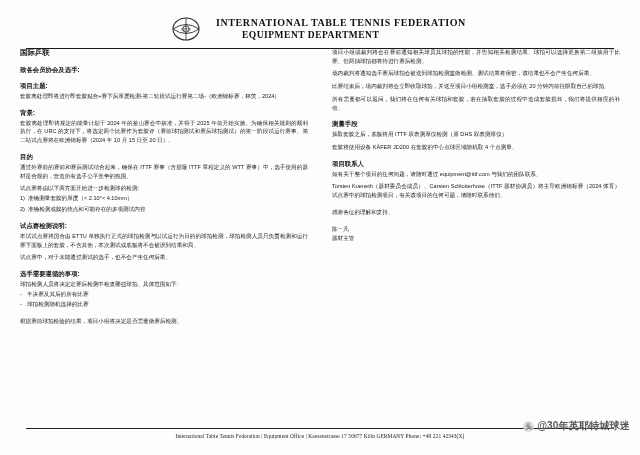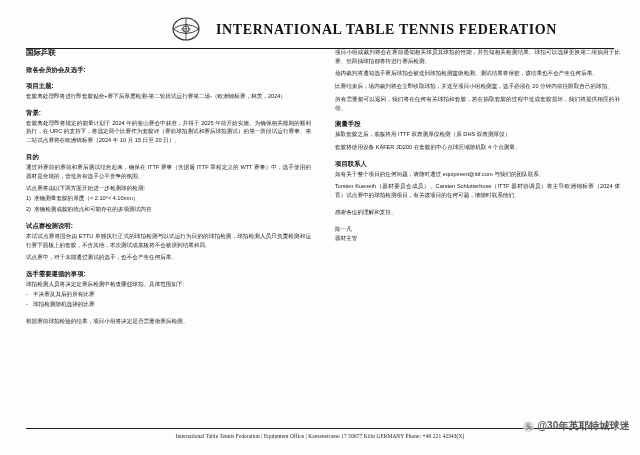--- a/index.html
+++ b/index.html
@@ -41,21 +41,21 @@
   }
   .logo svg { display:block; }
   .header-text {
     display: flex;
     flex-direction: column;
     align-items: flex-start;
     justify-content: center;
   }
   .fed-name {
     font-family: "Liberation Serif", serif;
-    font-size: 14px;
+    font-size: 10px;
     font-weight: bold;
     letter-spacing: 0.6px;
     line-height: 13px;
     color: #111;
   }
   .dept-name {
     font-family: "Liberation Serif", serif;
     font-size: 9.5px;
     font-weight: bold;
     letter-spacing: 0.5px;
@@ -72,21 +72,21 @@
     height: 378px;
     display: flex;
     gap: 22px;
   }
   .col {
     width: 289px;
     font-size: 5.6px;
     line-height: 8.6px;
     color: #1b1b1b;
   }
-  .col.left { padding-right: 2px; margin-left: 6px; }
+  .col.left { padding-right: 2px; }
   h1.doc-title {
     font-size: 7.4px;
     font-weight: bold;
     margin: 0 0 1px 0;
     line-height: 10px;
   }
   h2.doc-sub {
     font-size: 7.4px;
     font-weight: bold;
     margin: 0 0 8px 0;
@@ -189,20 +189,21 @@
       <svg width="40" height="30" viewBox="0 0 40 30" xmlns="http://www.w3.org/2000/svg">
         <ellipse cx="20" cy="15" rx="13" ry="11" fill="none" stroke="#2b2b2b" stroke-width="1.1"></ellipse>
         <path d="M7 15 Q20 6 33 15 Q20 24 7 15 Z" fill="none" stroke="#2b2b2b" stroke-width="0.9"></path>
         <path d="M20 4 L20 26" fill="none" stroke="#2b2b2b" stroke-width="0.8"></path>
         <circle cx="20" cy="15" r="3.2" fill="none" stroke="#2b2b2b" stroke-width="0.9"></circle>
         <text x="20" y="17.4" font-size="4.5" text-anchor="middle" fill="#2b2b2b" font-family="Liberation Serif, serif">ITTF</text>
       </svg>
     </div>
     <div class="header-text">
       <div class="fed-name">INTERNATIONAL TABLE TENNIS FEDERATION</div>
+      <div class="dept-name">EQUIPMENT DEPARTMENT</div>
     </div>
   </div>
 
   <div class="columns">
 
     <div class="col left">
       <h1 class="doc-title">国际乒联</h1>
 
       <div class="sec-head">致各会员协会及选手:</div>
 

